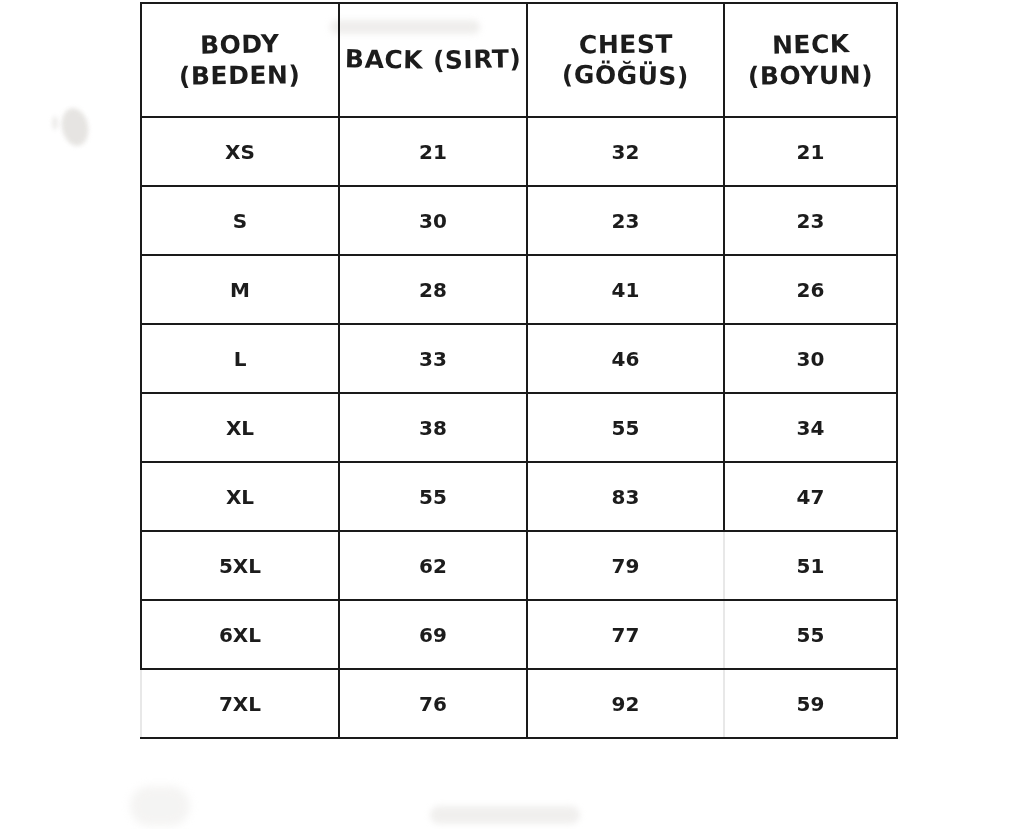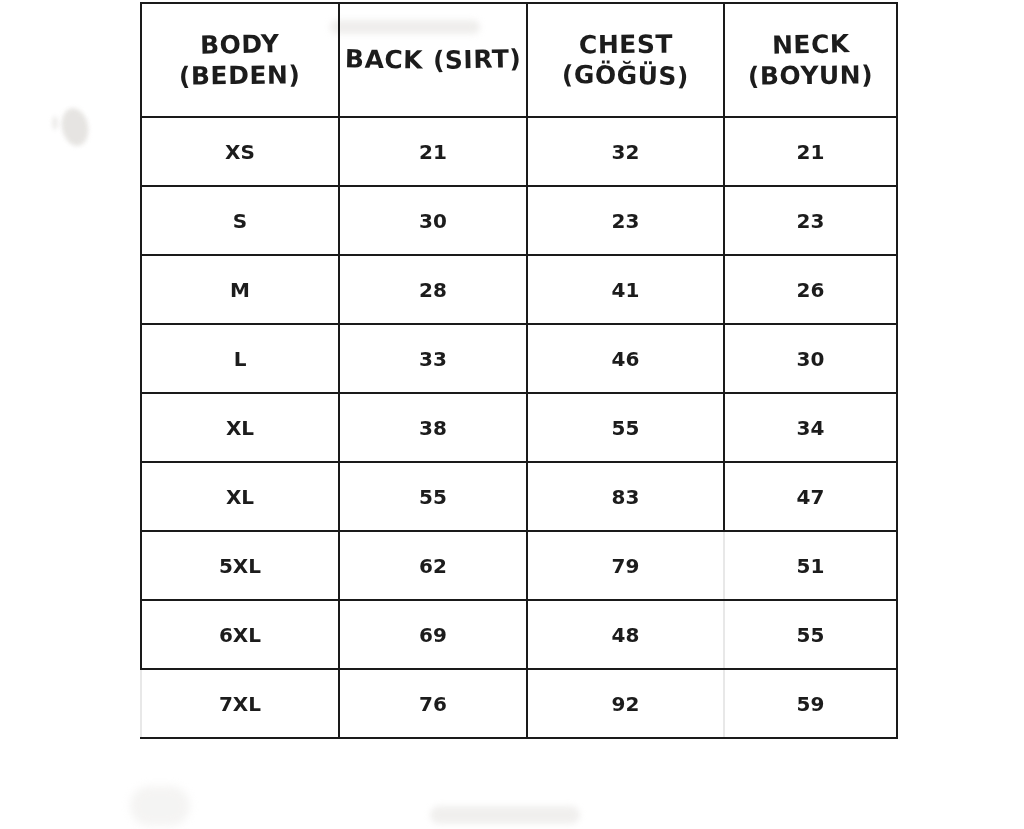--- a/index.html
+++ b/index.html
@@ -155,21 +155,21 @@
       </tr>
       <tr>
         <td class="sz">5XL</td>
         <td>62</td>
         <td>79</td>
         <td class="faint clipped">51</td>
       </tr>
       <tr>
         <td class="sz faded">6XL</td>
         <td>69</td>
-        <td>48</td>
+        <td>77</td>
         <td class="faint clipped">55</td>
       </tr>
       <tr>
         <td class="sz faded clipped">7XL</td>
         <td>76</td>
         <td>92</td>
         <td class="faint clipped">59</td>
       </tr>
     </tbody>
   </table>

